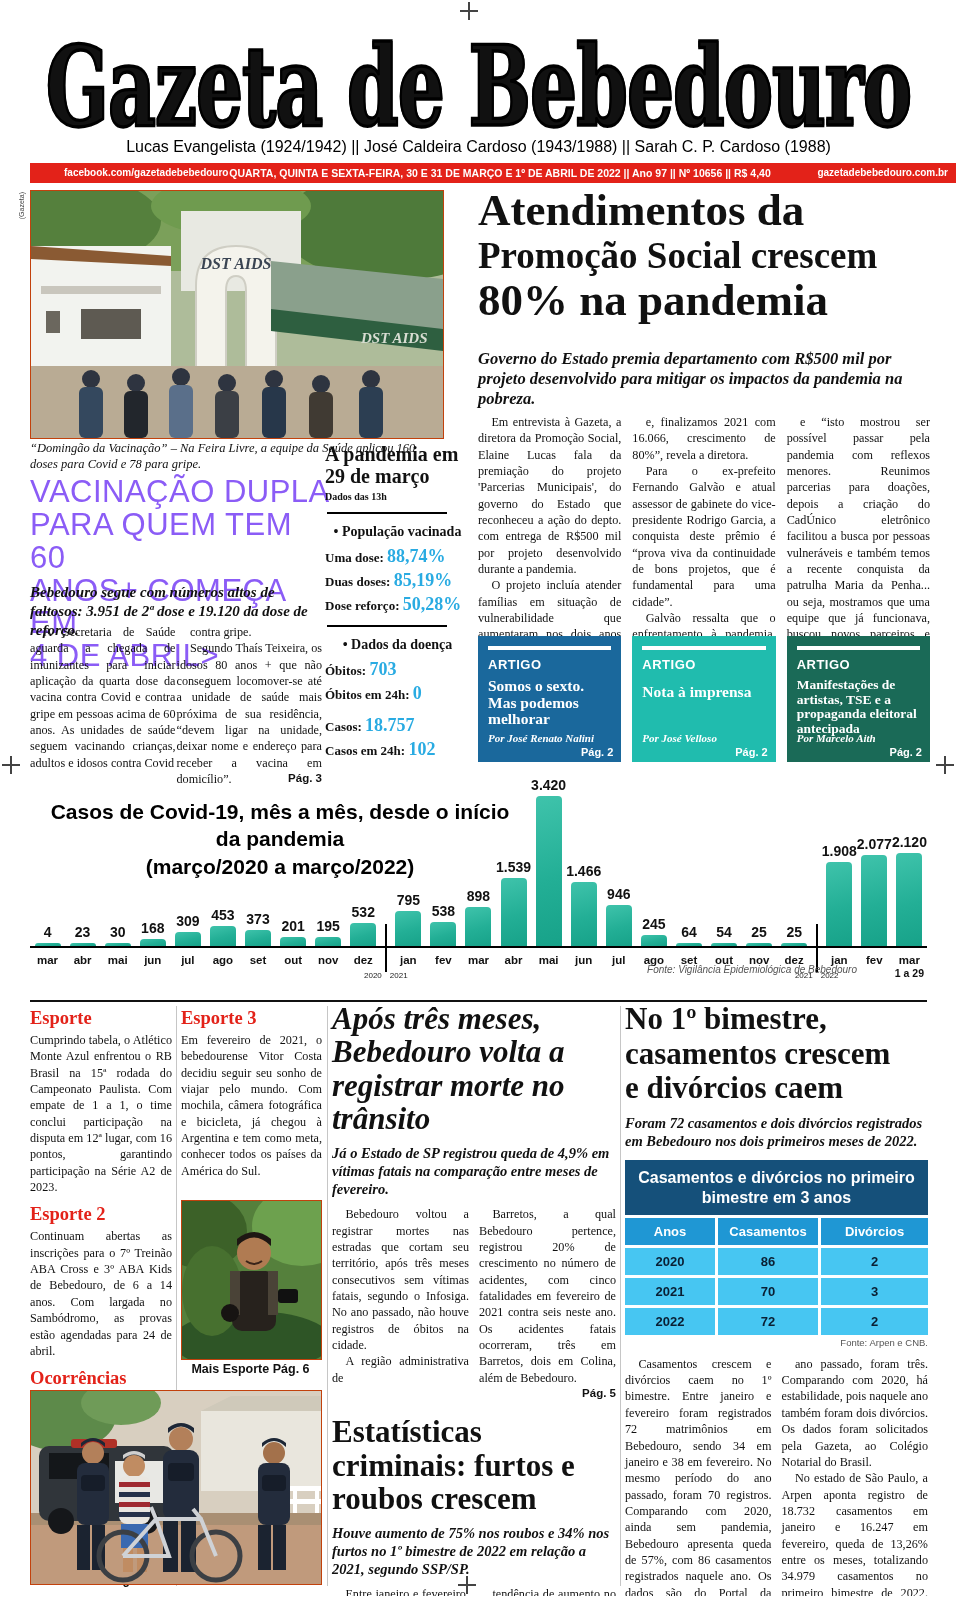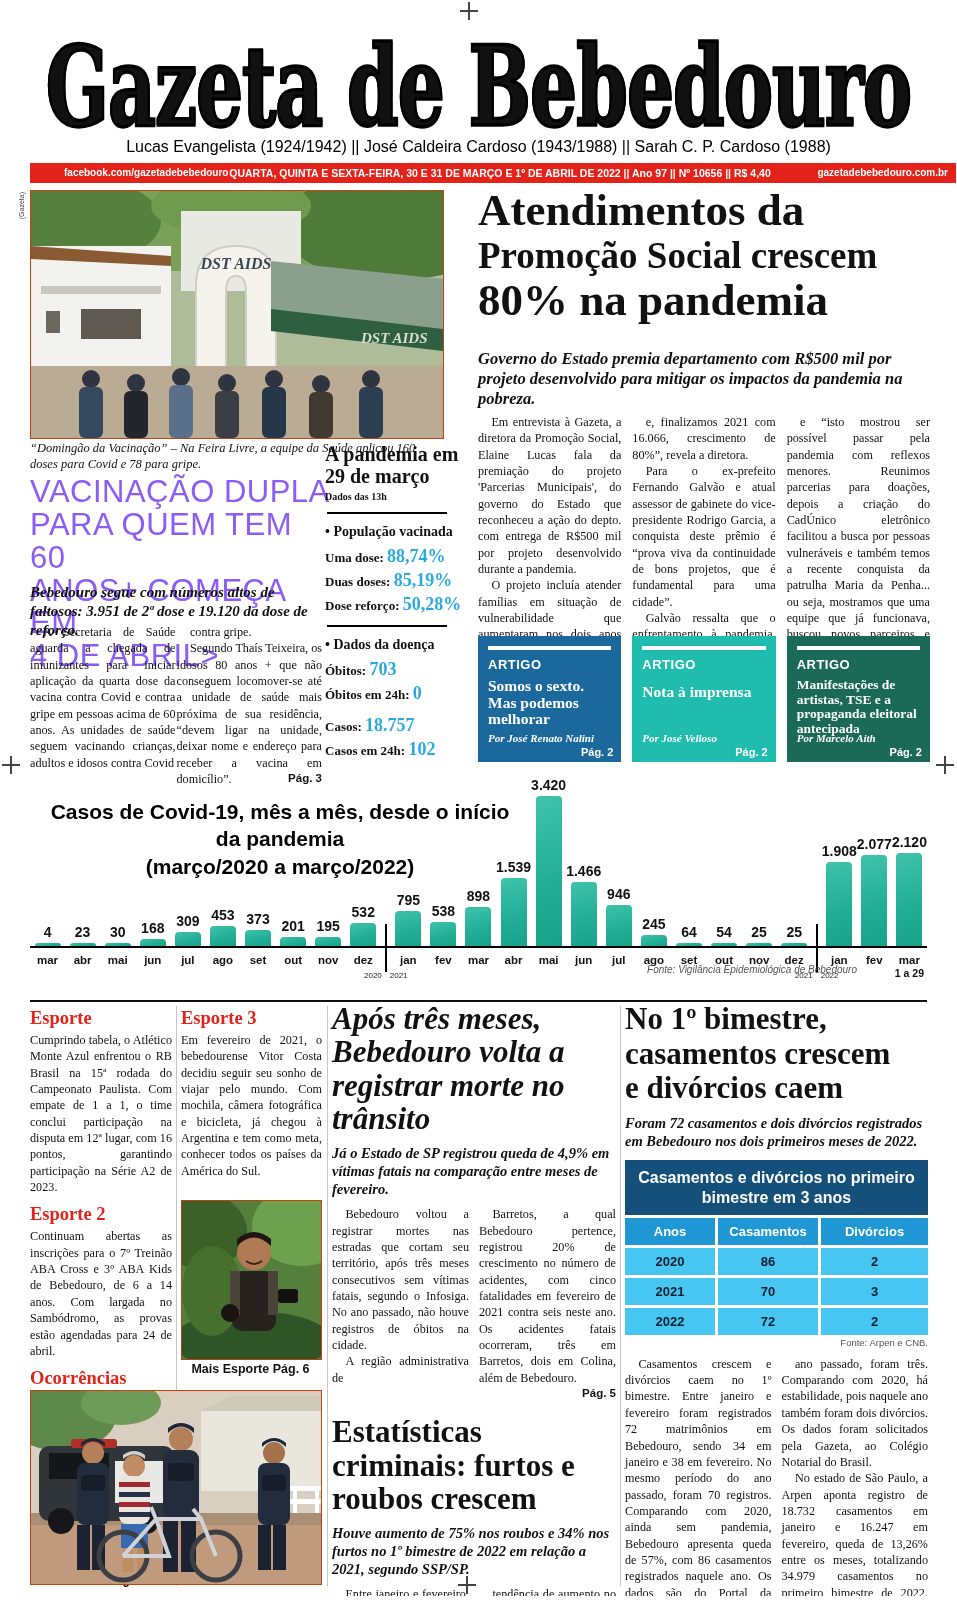--- a/index.html
+++ b/index.html
@@ -36,21 +36,21 @@
   .vac-body{position:absolute;left:30px;top:624px;width:292px;display:flex;gap:1px;}
   .newscol{flex:1;font-size:12.2px;line-height:1.34;text-align:justify;}
   .newscol p{margin:0;text-indent:1.1em;}
   .pageref{float:right;font-family:"Liberation Sans",sans-serif;font-weight:bold;font-size:11.5px;font-style:normal;}
 
   
   .pandemic{position:absolute;left:325px;top:443px;width:145px;}
   .pan-title{font-weight:bold;font-size:20px;line-height:1.1;}
   .pan-sub{font-weight:bold;font-size:10px;margin-top:4px;}
   .pan-hr{width:120px;border:0;border-top:2px solid #000;margin:10px 0 10px 2px;}
-  .pan-heading{font-weight:bold;font-size:14px;margin:2px 0 6px;}
+  .pan-heading{font-weight:bold;font-size:14px;margin:2px 0 6px;text-align:center;}
   .stat-line{font-weight:bold;font-size:13px;margin:3px 0;}
   .stat-val{color:#29abe2;font-size:18px;font-weight:bold;}
   .stats-disease .stat-line:nth-child(3){margin-top:11px;}
 
   
   .lead-headline{position:absolute;left:478px;top:186px;width:452px;font-weight:bold;line-height:1.1;}
   .lead-headline .hl-line{font-size:45px;}
   .lead-headline .hl-line:nth-child(2){font-size:37px;}
   .lead-subhead{position:absolute;left:478px;top:349px;width:452px;
     font-weight:bold;font-style:italic;font-size:16.5px;line-height:1.22;}

